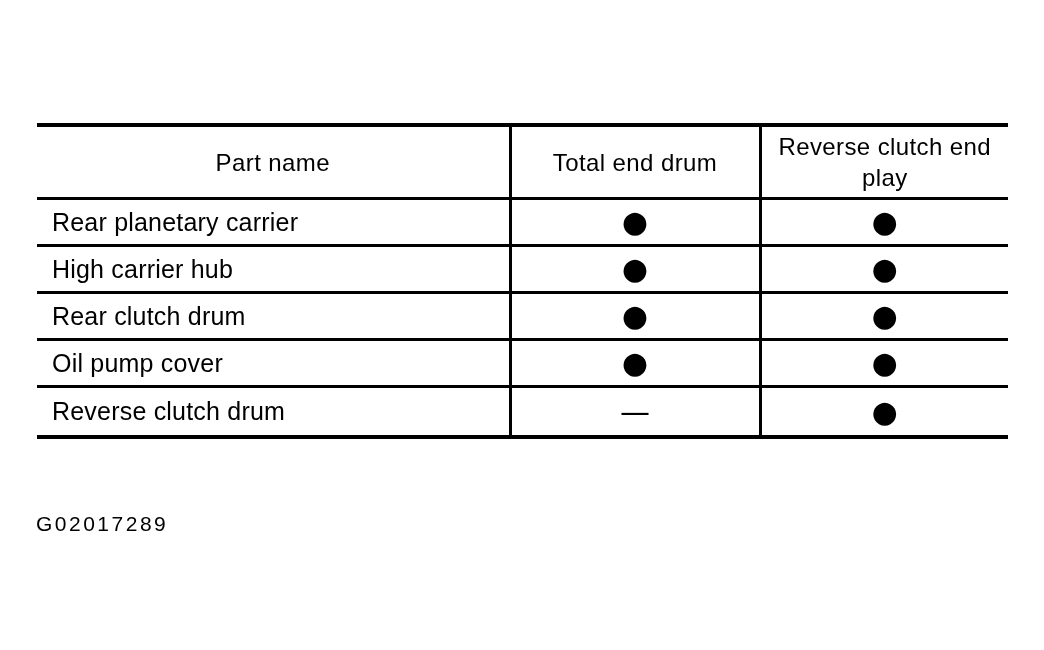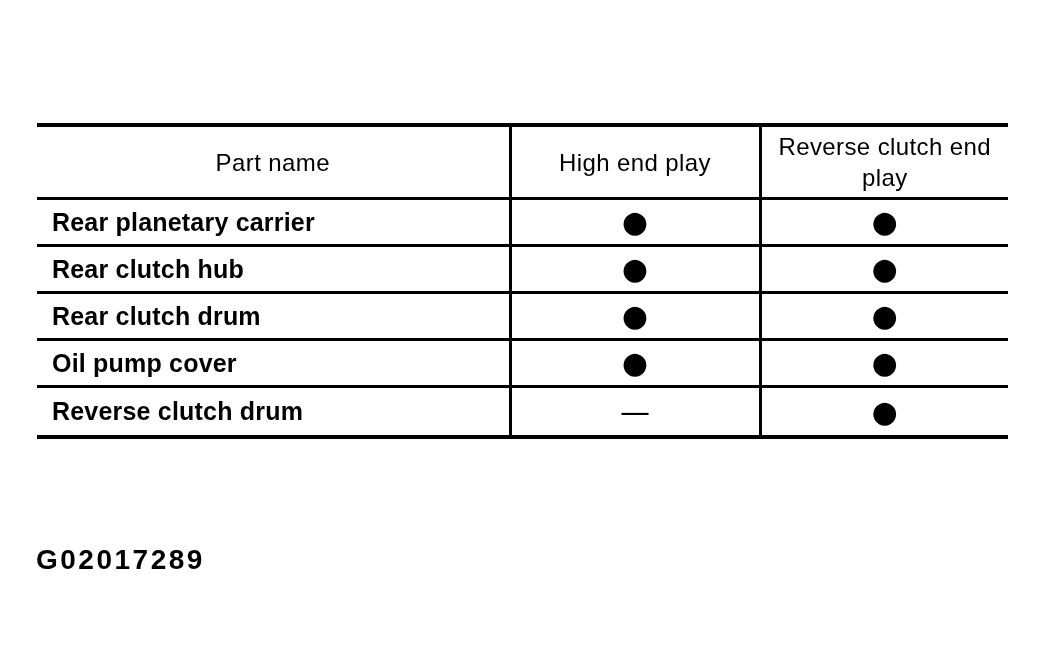--- a/index.html
+++ b/index.html
@@ -57,61 +57,60 @@
     font-size: 25px;
     letter-spacing: 0.2px;
   }
   .parts-table tbody tr:last-child td {
     height: 47px;
     border-bottom: none;
   }
   .parts-table td.name-cell {
     text-align: left;
     padding-left: 15px;
-    font-weight: bold;
   }
   .parts-table td.mark-cell {
     text-align: center;
     font-size: 30px;
     font-family: "DejaVu Sans", sans-serif;
     line-height: 1;
   }
   .figure-id {
     position: absolute;
     left: 36px;
-    top: 544px;
-    font-size: 28px;
-    font-weight: 700;
+    top: 512px;
+    font-size: 21px;
+    font-weight: 400;
     letter-spacing: 2.5px;
   }
 </style>
 </head>
 <body>
 
 <table class="parts-table">
   <colgroup>
     <col class="c1">
     <col class="c2">
     <col class="c3">
   </colgroup>
   <thead>
     <tr>
       <th>Part name</th>
-      <th>High end play</th>
+      <th>Total end drum</th>
       <th>Reverse clutch end play</th>
     </tr>
   </thead>
   <tbody>
     <tr>
       <td class="name-cell">Rear planetary carrier</td>
       <td class="mark-cell">●</td>
       <td class="mark-cell">●</td>
     </tr>
     <tr>
-      <td class="name-cell">Rear clutch hub</td>
+      <td class="name-cell">High carrier hub</td>
       <td class="mark-cell">●</td>
       <td class="mark-cell">●</td>
     </tr>
     <tr>
       <td class="name-cell">Rear clutch drum</td>
       <td class="mark-cell">●</td>
       <td class="mark-cell">●</td>
     </tr>
     <tr>
       <td class="name-cell">Oil pump cover</td>

